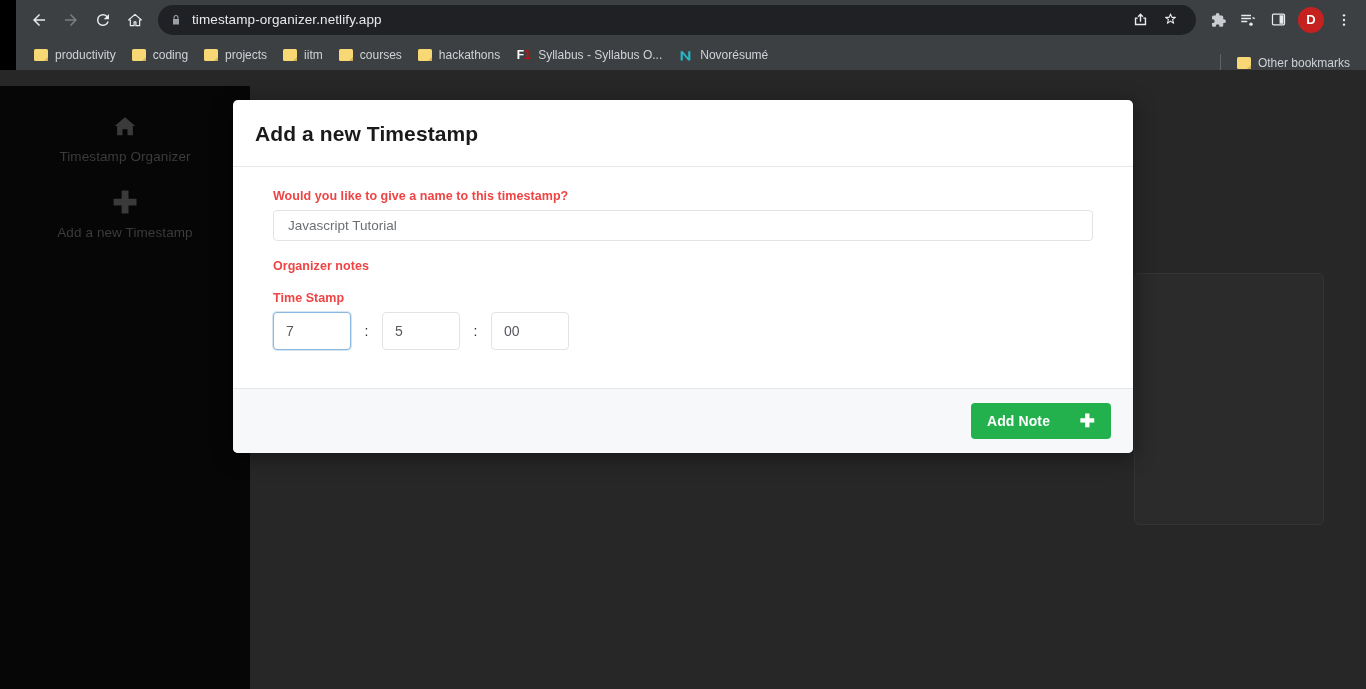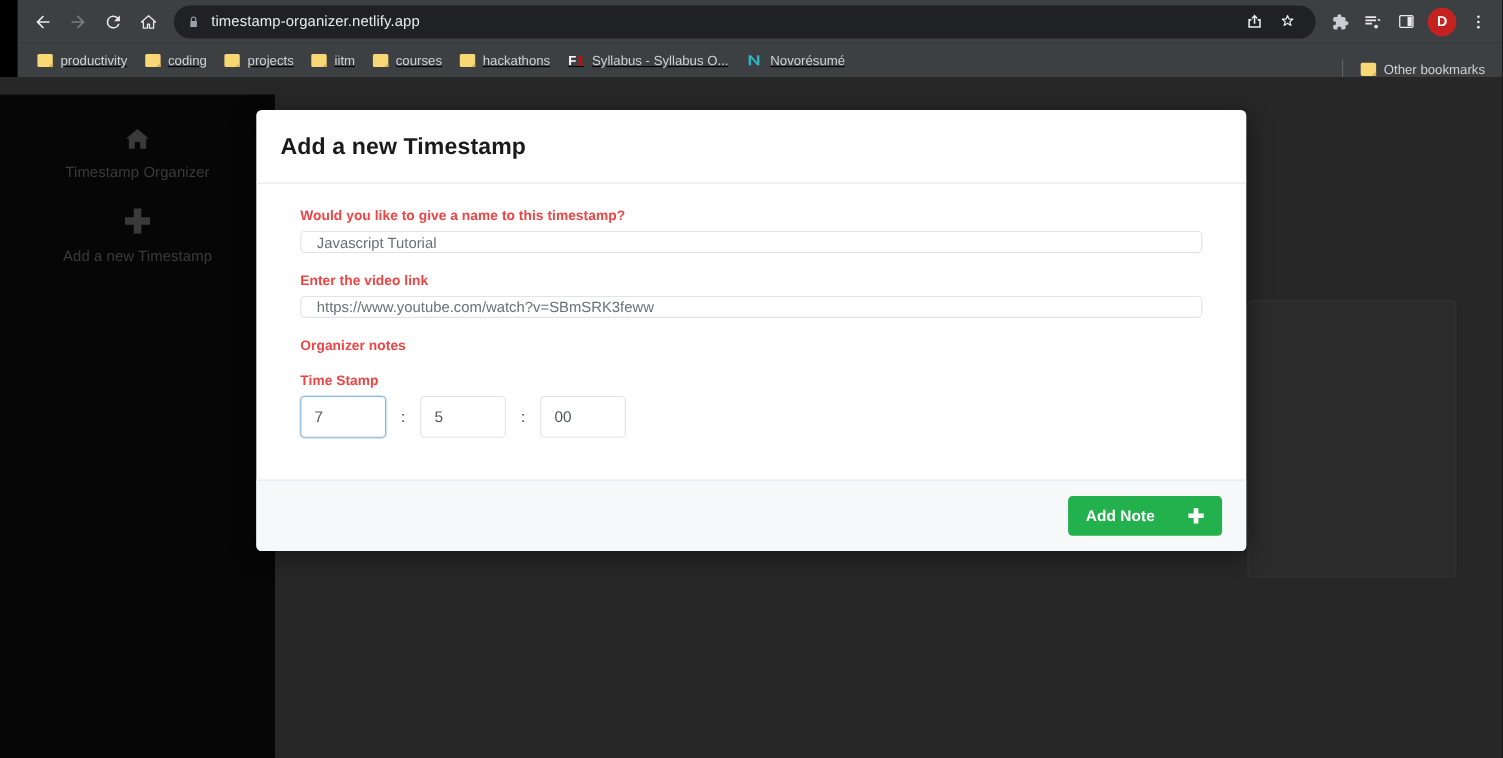--- a/index.html
+++ b/index.html
@@ -62,21 +62,20 @@
     flex: 0 0 auto;
   }
 
   
   .bookmarks {
     height: 31px; width: 100%;
     background: #3c4043;
     display: flex; align-items: center;
     padding: 0 8px 0 10px;
     position: relative;
-    text-decoration: underline;
   }
   .bm {
     display: flex; align-items: center;
     gap: 7px;
     padding: 3px 8px;
     border-radius: 4px;
     flex: 0 0 auto;
     max-width: 170px;
   }
   .bm-label {
@@ -173,21 +172,21 @@
   }
   .modal-body { padding: 22px 40px 20px 40px; }
 
   .field { margin-bottom: 18px; }
   .field-label {
     display: block;
     font-size: 12.5px; font-weight: bold; color: #ef4444;
     margin-bottom: 7px; letter-spacing: 0.05px;
   }
   .text-input {
-    width: 100%; height: 20px;
+    width: 100%; height: 31px;
     border: 1px solid #e1e3e6;
     border-radius: 4px;
     padding: 0 14px;
     font-family: "Liberation Sans", sans-serif;
     font-size: 13.5px;
     color: #6b7075;
     background: #fff;
     outline: none;
   }
   .textarea-wrap { position: relative; }
@@ -423,24 +422,20 @@
         <div class="modal-title">Add a new Timestamp</div>
       </div>
 
       <div class="modal-body">
 
         <div class="field">
           <label class="field-label">Would you like to give a name to this timestamp?</label>
           <input class="text-input" type="text" value="Javascript Tutorial" style="">
         </div>
 
-        <div class="field">
-          <label class="field-label">Enter the video link</label>
-          <input class="text-input" type="text" value="https://www.youtube.com/watch?v=SBmSRK3feww" style="">
-        </div>
 
         <div class="field">
           <label class="field-label">Organizer notes</label>
         </div>
 
         <div class="field">
           <label class="field-label ts-label">Time Stamp</label>
           <div class="ts-row">
             <input class="ts-box focused" type="number" value="7" style="">
             <span class="ts-sep">:</span>

